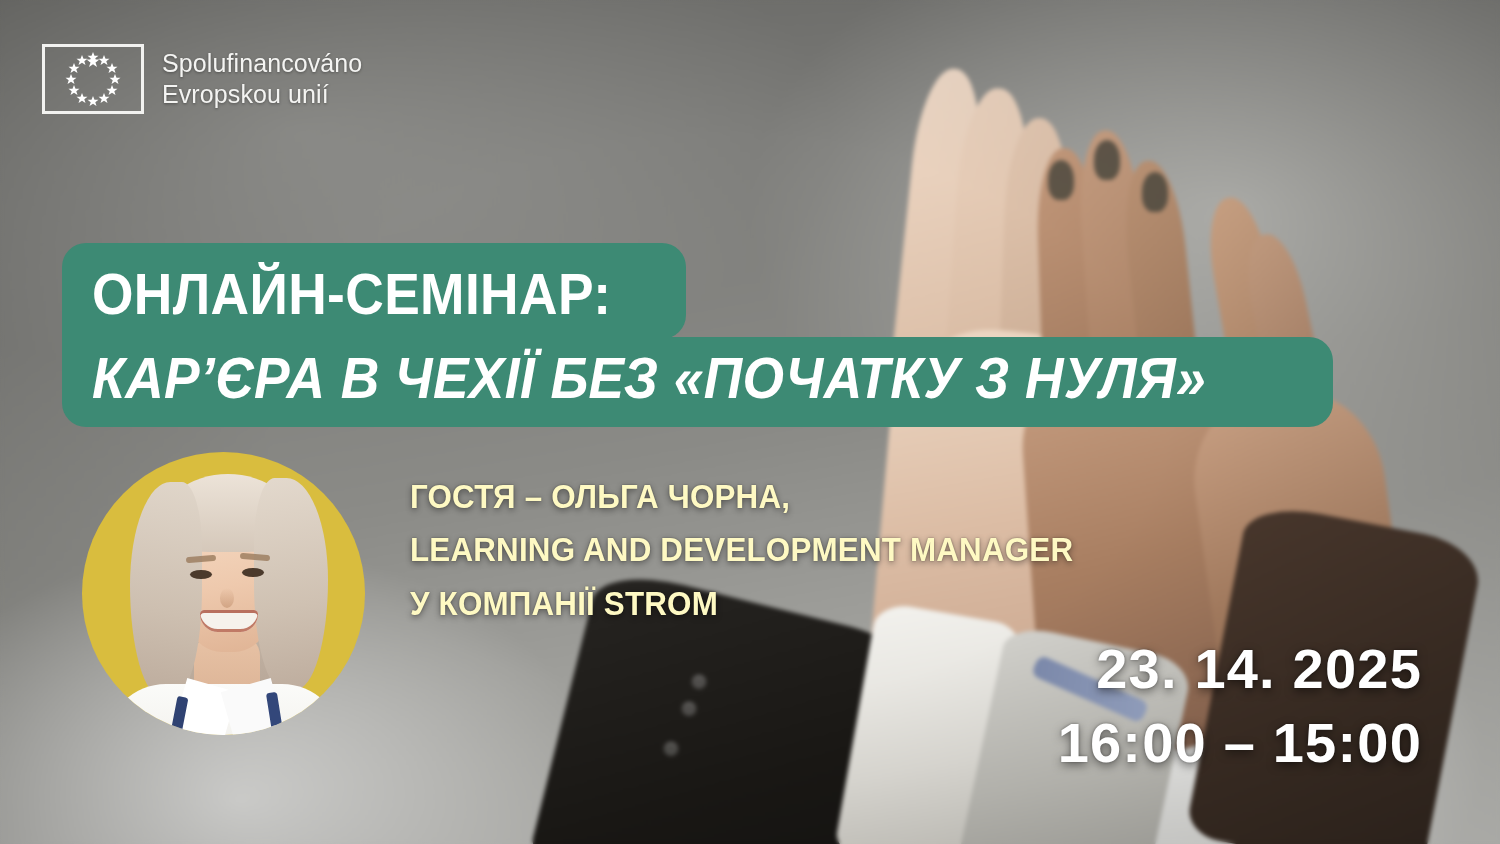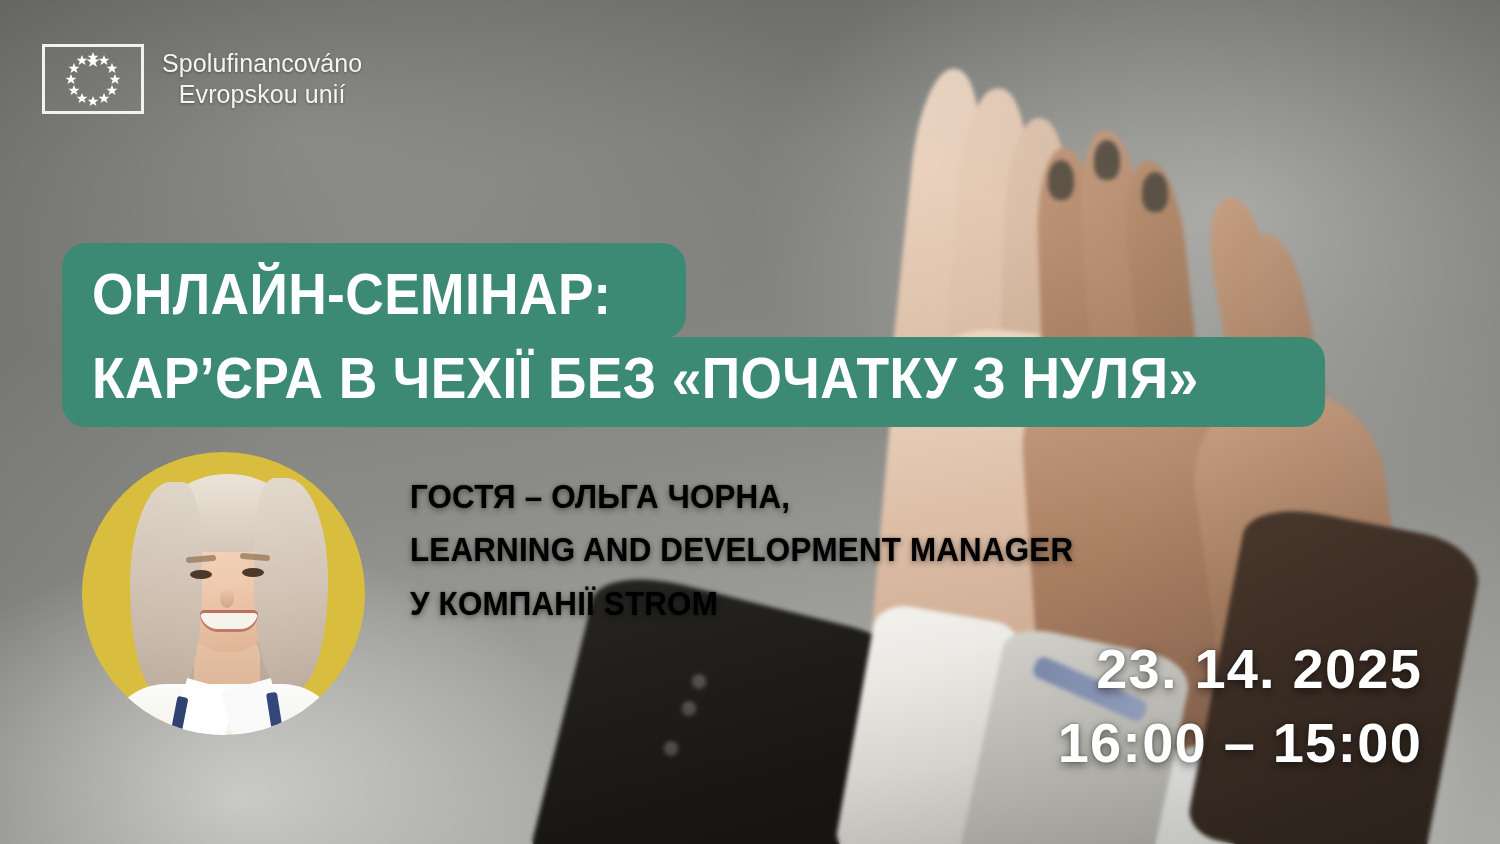--- a/index.html
+++ b/index.html
@@ -155,42 +155,41 @@
     background: rgba(255,255,255,0.02);
   }
   .eu-text {
     color: #f4f4f2;
     font-size: 25px;
     line-height: 1.24;
     font-weight: 400;
     letter-spacing: .1px;
     text-shadow: 0 1px 3px rgba(0,0,0,.38);
     white-space: pre-line;
-    text-align: center;
   }
 
   
   .title-block {
     position: absolute; left: 62px; top: 243px;
     display: flex; flex-direction: column; align-items: flex-start;
   }
   .title-line {
     background: #3d8a74;
     color: #ffffff;
     font-weight: 700;
     font-size: 58px;
     letter-spacing: .4px;
     line-height: 1;
     padding: 22px 30px 20px 30px;
     white-space: nowrap;
     text-transform: uppercase;
     font-stretch: condensed;
   }
   .title-line-1 { border-radius: 24px 24px 24px 0; padding-bottom: 16px; }
-  .title-line-2 { border-radius: 0 24px 24px 24px; padding-top: 12px; margin-top: -2px; }
+  .title-line-2 { border-radius: 0 24px 24px 24px; padding-top: 12px; margin-top: -2px; font-style: italic; }
   .title-line span { display: inline-block; transform: scaleX(.92); transform-origin: left center; }
 
   
   .avatar {
     position: absolute; left: 82px; top: 452px;
     width: 283px; height: 283px;
     border-radius: 50%;
     background: #d9bd3e;
     overflow: hidden;
   }
@@ -258,21 +257,21 @@
     background: #2f4272; transform: rotate(11deg); border-radius: 3px;
   }
   .av-lanyard-r {
     position: absolute; left: 192px; top: 240px; width: 11px; height: 104px;
     background: #33477a; transform: rotate(-9deg); border-radius: 3px;
   }
 
   
   .speaker {
     position: absolute; left: 410px; top: 470px;
-    color: #000000;
+    color: #fef9c3;
     font-weight: 700;
     font-size: 33px;
     line-height: 1.62;
     letter-spacing: .2px;
     text-transform: uppercase;
     text-shadow: 0 2px 7px rgba(0,0,0,.45), 0 0 2px rgba(0,0,0,.35);
     white-space: nowrap;
   }
   .speaker div { transform: scaleX(.95); transform-origin: left center; }
 

